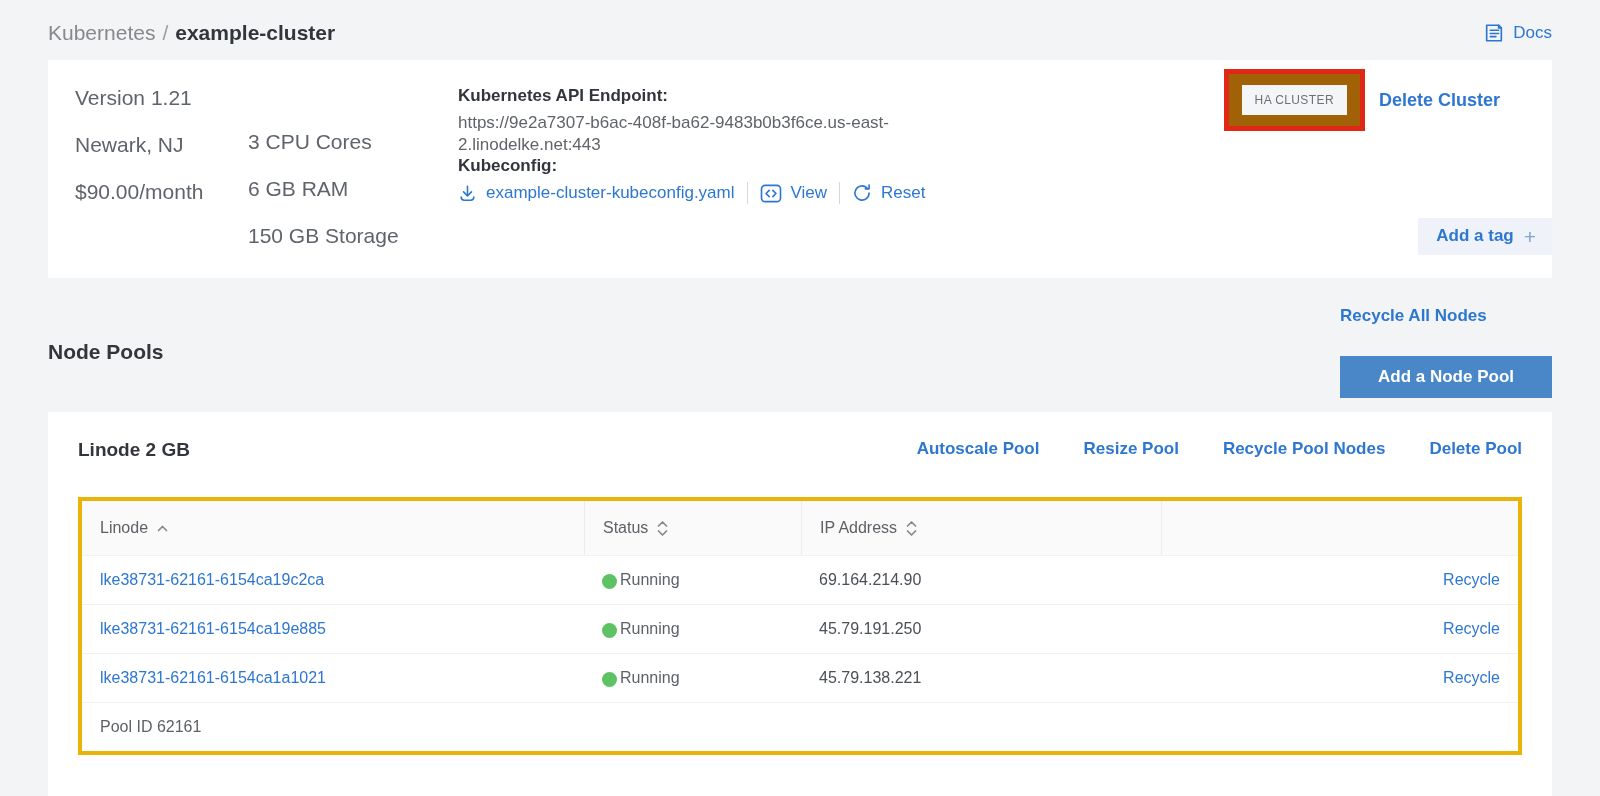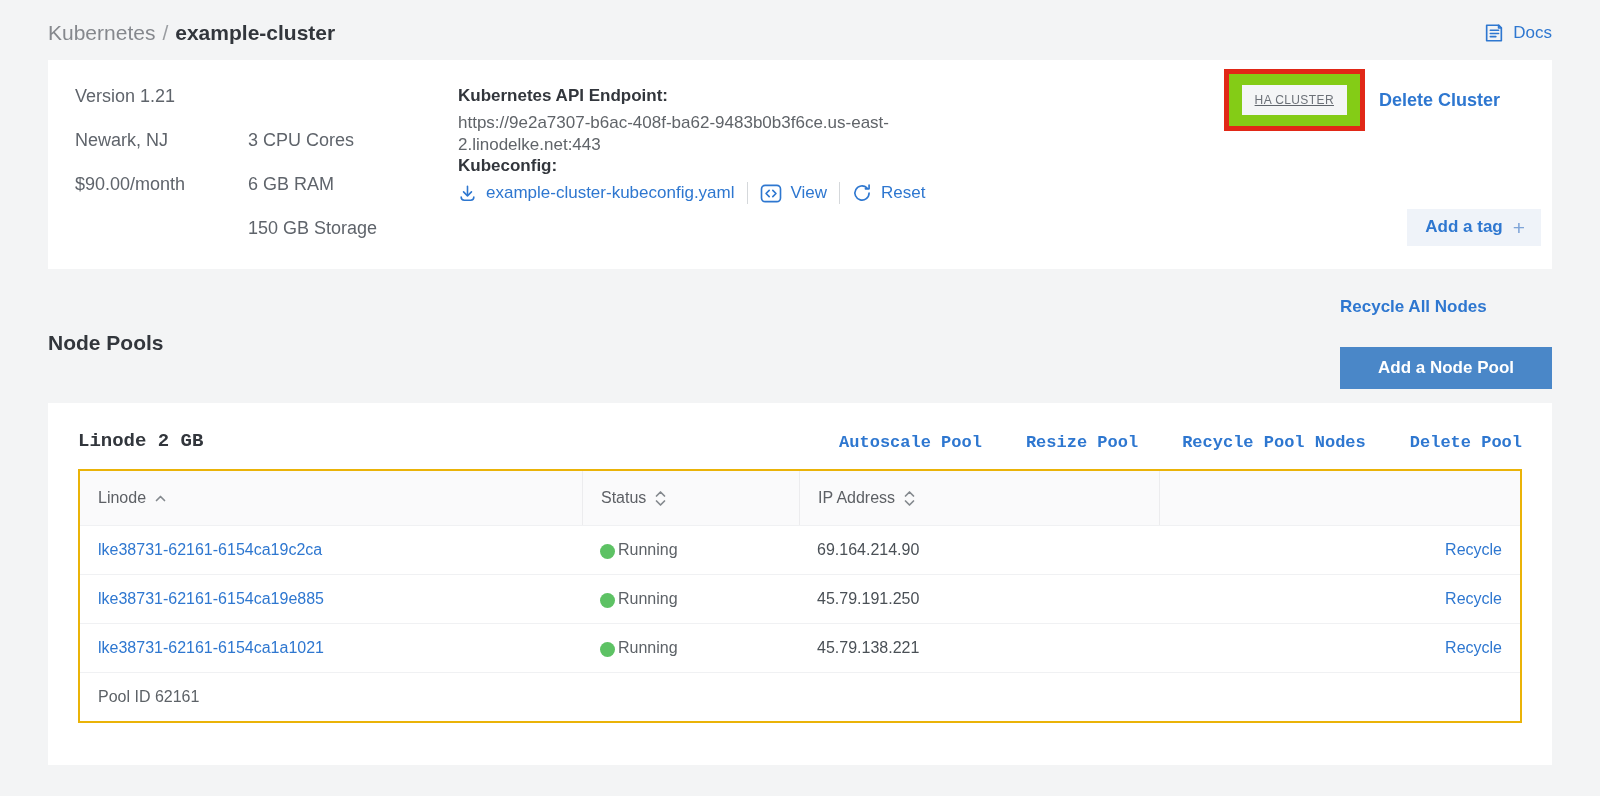--- a/index.html
+++ b/index.html
@@ -21,65 +21,65 @@
   .breadcrumb .crumb-entity { font-weight:bold; color:#32363c; }
   .docs-link { display:flex; align-items:center; gap:8px; color:#2e77d0; font-size:17px; cursor:pointer; }
 
   
   .summary-card {
     position:relative; background:#fff; margin-top:8px;
     padding:26px 28px 30px 27px;
     min-height:193px;
     display:flex;
   }
-  .spec-col { display:flex; flex-direction:column; gap:23px; font-size:18px; color:#5f646b; }
+  .spec-col { display:flex; flex-direction:column; gap:23px; font-size:21px; color:#5f646b; }
   .spec-col.c1 { width:173px; }
   .spec-col.c2 { width:210px;margin-top:44px; }
   .endpoint-block { width:470px; }
   .block-label { font-weight:bold; color:#32363c; font-size:17px; margin-bottom:6px; }
   .endpoint-url { font-size:17px; color:#606469; line-height:22px; width:452px; word-break:break-word; }
   .kubeconfig-label { }
   .kubeconfig-row { display:flex; align-items:center; gap:12px; margin-top:4px; }
   .kc-link { display:flex; align-items:center; gap:9px; color:#2e77d0; font-size:17px; cursor:pointer; }
   .kc-divider { width:1px; height:22px; background:#d5d8db; }
 
   .summary-top-right { position:absolute; top:9px; right:52px; display:flex; align-items:center; gap:14px; }
-  .annotation-box { border:5px solid #e12817; padding:11px 13px; background:#84cc16;text-decoration:underline; }
+  .annotation-box { border:5px solid #e12817; padding:11px 13px; background:#a16207; }
   .ha-chip {
     background:#f4f5f6; color:#6c7178; font-size:12px; letter-spacing:0.4px;
     padding:8px 13px; white-space:nowrap;
   }
   .delete-cluster { color:#2e77d0; font-weight:bold; font-size:18px; cursor:pointer; }
 
   .add-tag {
-    position:absolute; right:11px; bottom:23px;
+    position:absolute; right:0; bottom:23px;
     background:#eff3f9; padding:8px 16px 9px 18px;
     display:flex; align-items:center; gap:10px; cursor:pointer;
   }
   .add-tag .add-tag-label { color:#2e77d0; font-weight:bold; font-size:17px; }
   .add-tag .plus { color:#7ea4d8; font-size:21px; line-height:17px; }
 
   
   .nodepools-bar { display:flex; justify-content:space-between; align-items:center; margin-top:28px; }
   .nodepools-title { font-size:21px; font-weight:bold; color:#32363c; }
   .nodepools-actions { display:flex; align-items:flex-start; gap:30px;flex-direction:column; }
   .recycle-all { color:#2e77d0; font-weight:bold; font-size:17px; cursor:pointer; }
   .add-pool-btn {
     background:#4a87c8; color:#fff; font-weight:bold; font-size:17px;
     border:none; padding:11px 38px; cursor:pointer; font-family:inherit;
   }
 
   
   .pool-card { background:#fff; margin-top:14px; padding:27px 30px 42px 30px; }
-  .pool-header { display:flex; justify-content:space-between; align-items:flex-end;font-family:Liberation Mono, monospace; }
+  .pool-header { display:flex; justify-content:space-between; align-items:flex-start; }
   .pool-name { font-size:19px; font-weight:bold; color:#32363c; }
   .pool-actions { display:flex; gap:44px; }
   .pool-action { color:#2e77d0; font-weight:bold; font-size:17px; cursor:pointer; }
 
-  .node-table { margin-top:17px; border:2px solid #eab308; }
+  .node-table { margin-top:36px; border:4px solid #eab308; }
   .t-row { display:grid; grid-template-columns:502px 217px 360px 1fr; align-items:center; }
   .t-head { background:#fafafb; height:54px; }
   .t-head .t-cell { display:flex; align-items:center; gap:8px; font-size:16px; color:#5d6065; height:100%; }
   .t-head .t-cell + .t-cell { border-left:1px solid #ececee; }
   .t-cell { padding-left:18px; }
   .t-body-row { height:49px; border-top:1px solid #f0f1f3; }
   .linode-link { color:#2e77d0; font-size:16px; cursor:pointer; }
   .status-cell { display:flex; align-items:flex-end; gap:3px; }
   .status-dot { width:15px; height:15px; border-radius:50%; background:#5dc264; }
   .status-text { font-size:16px; color:#5d6267; }

